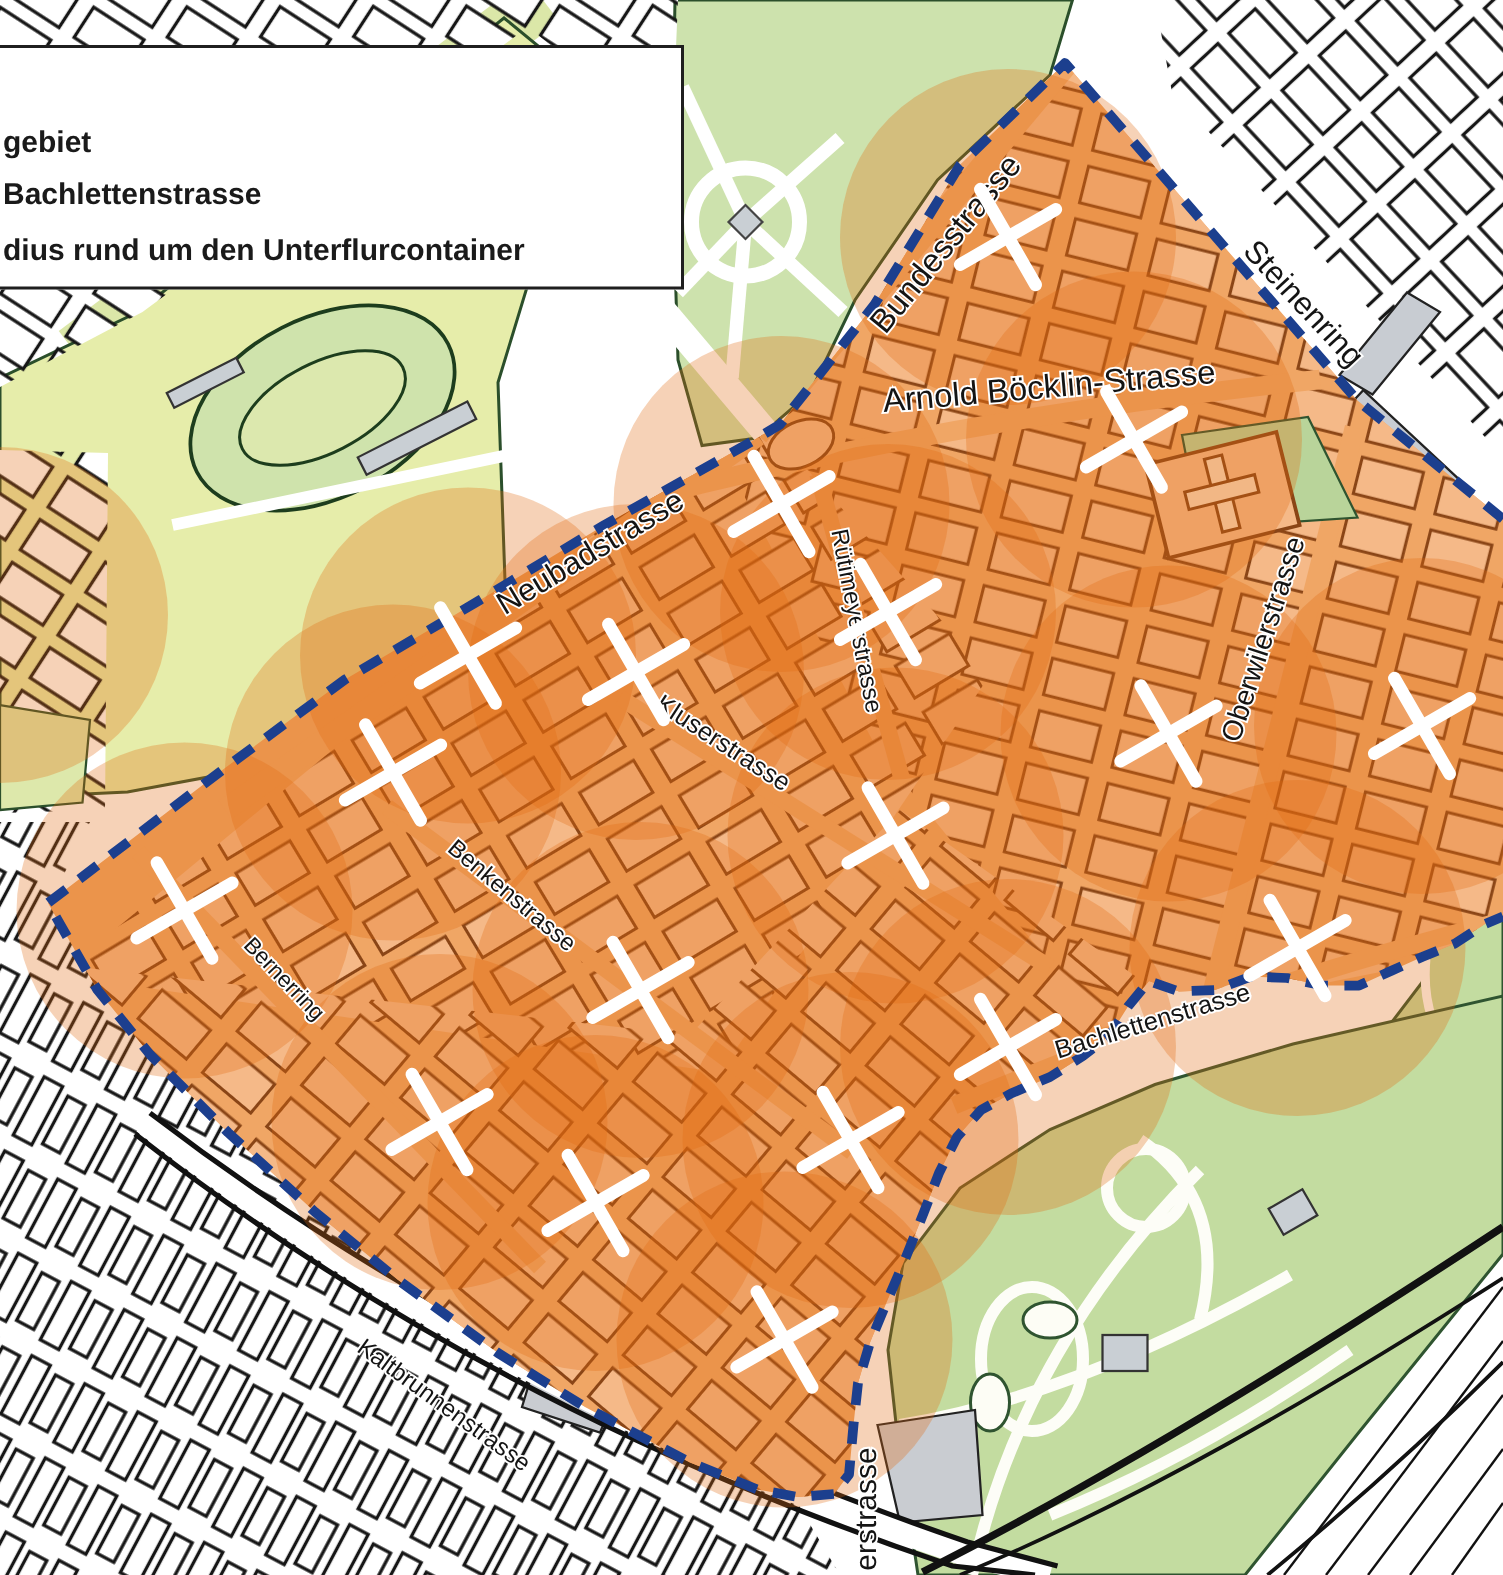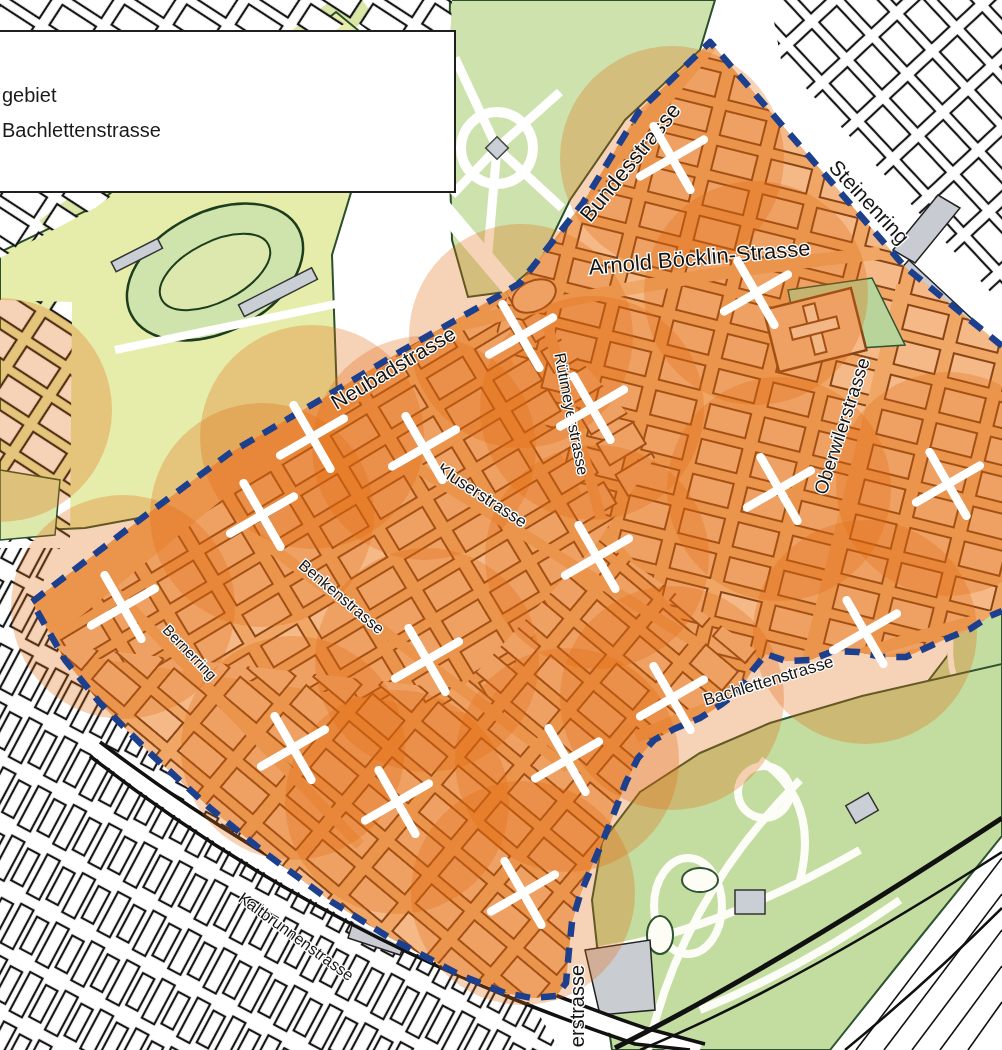--- a/index.html
+++ b/index.html
@@ -2,21 +2,21 @@
 <html><head>
 <meta charset="utf-8">
 <style>
   html,body{margin:0;padding:0;background:#e9e9e9;}
   #stage{position:relative;width:1002px;height:1050px;overflow:hidden;background:#ffffff;
          font-family:"Liberation Sans",sans-serif;}
   #svg-map{position:absolute;left:0;top:0;}
   
   #legend{position:absolute;left:-92px;top:30px;width:548px;height:163px;background:#ffffff;
           border:2px solid #1f1f1f;box-sizing:border-box;z-index:10;}
-  .legend-row{position:absolute;left:92px;font-size:20px;color:#1a1a1a;white-space:nowrap;}
+  .legend-row{position:absolute;left:92px;font-size:20px;color:#1a1a1a;white-space:nowrap;font-weight:bold;}
   .legend-row.r0{top:52px;}
   .legend-row.r1{top:87px;}
   .legend-row.r2{top:124px;}
   text{font-family:"Liberation Sans",sans-serif;}
 </style>
 </head>
 <body>
 
 <div id="stage">
 
@@ -280,15 +280,16 @@
         <g transform="translate(397 802) rotate(15)" stroke="#ffffff" stroke-width="8.5" stroke-linecap="round">
           <line x1="-26" y1="-26" x2="26" y2="26"></line>
           <line x1="-26" y1="26" x2="26" y2="-26"></line>
         </g>
       </g>
 </svg>
 
 <div id="legend">
   <div class="legend-row r0">gebiet</div>
   <div class="legend-row r1">Bachlettenstrasse</div>
+  <div class="legend-row r2">dius rund um den Unterflurcontainer</div>
 </div>
 
 </div>
 
 </body></html>

